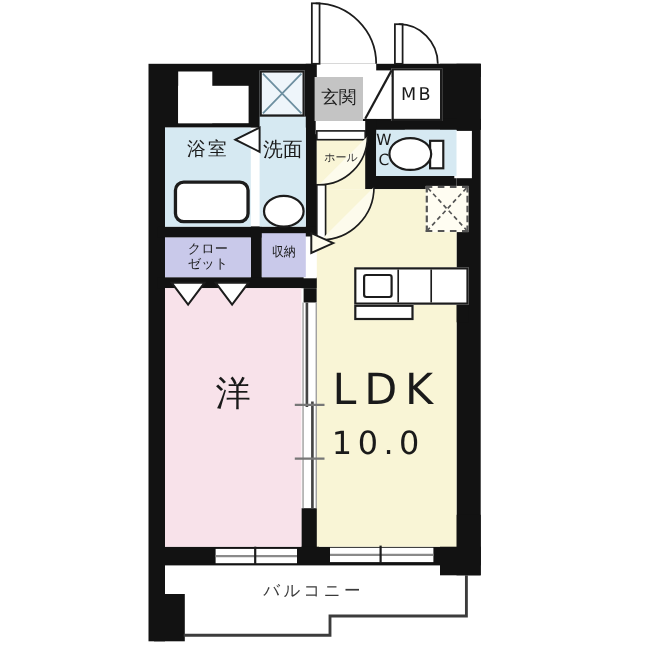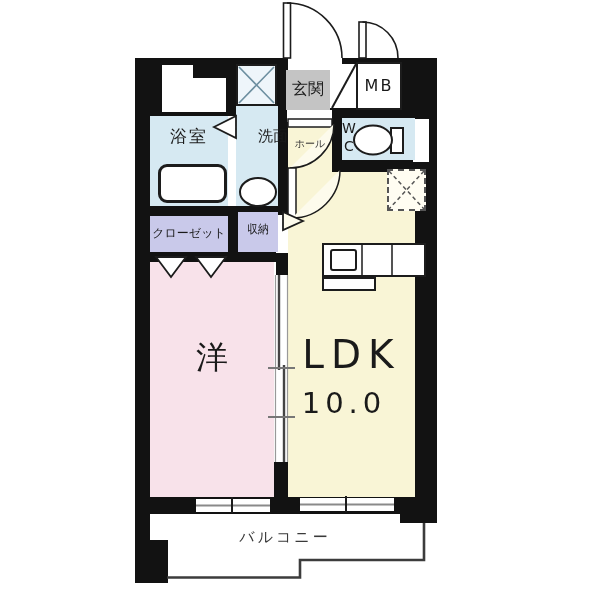--- a/index.html
+++ b/index.html
@@ -107,26 +107,26 @@
     <rect x="300" y="498" width="94" height="13" fill="#fff"></rect>
     <path d="M196 505.5 L270 505.5" stroke="#8a8a8a" stroke-width="2"></path>
     <path d="M300 504.5 L394 504.5" stroke="#8a8a8a" stroke-width="2"></path>
     <path d="M232 497 L232 513" stroke="#1c1c1c" stroke-width="2"></path>
     <path d="M346 496 L346 512" stroke="#1c1c1c" stroke-width="2"></path>
 
     <path d="M167 577.5 L300 577.5 L300 560 L424 560 L424 523" fill="none" stroke="#3c3c3c" stroke-width="2.6"></path>
   </svg>
 
   <div class="abs lbl" style="left:150px;top:127px;width:78px;height:20px;font-size:17px;letter-spacing:2px"><span>浴室</span></div>
-  <div class="abs lbl" style="left:250px;top:127px;width:46px;height:20px;font-size:15px"><span>洗面</span></div>
+  <div class="abs lbl" style="left:234px;top:127px;width:46px;height:20px;font-size:18px"><span>洗面</span></div>
   <div class="abs lbl" style="left:286px;top:79px;width:44px;height:20px;font-size:16px"><span>玄関</span></div>
   <div class="abs lbl" style="left:356px;top:75px;width:46px;height:22px;font-size:16px;letter-spacing:2px"><span>MB</span></div>
   <div class="abs lbl" style="left:340px;top:118px;width:18px;height:20px;font-size:14px"><span>W</span></div>
   <div class="abs lbl" style="left:340px;top:136px;width:18px;height:20px;font-size:14px"><span>C</span></div>
   <div class="abs lbl" style="left:288px;top:137px;width:44px;height:14px;font-size:10px;color:#333"><span>ホール</span></div>
-  <div class="abs lbl" style="left:150px;top:218px;width:78px;height:32px;font-size:12px;"><span>クロー</span><span>ゼット</span></div>
+  <div class="abs lbl" style="left:150px;top:218px;width:78px;height:32px;font-size:12px;flex-direction:column"><span>クロー</span><span>ゼット</span></div>
   <div class="abs lbl" style="left:238px;top:221px;width:40px;height:18px;font-size:12px;transform:scaleX(.9)"><span>収納</span></div>
   <div class="abs lbl" style="left:150px;top:337px;width:124px;height:40px;font-size:32px"><span>洋</span></div>
   <div class="abs lbl" style="left:288px;top:334px;width:127px;height:42px;font-size:39px;letter-spacing:7px"><span>LDK</span></div>
   <div class="abs lbl" style="left:288px;top:384px;width:112px;height:40px;font-size:29px;letter-spacing:5px"><span>10.0</span></div>
   <div class="abs lbl" style="left:200px;top:528px;width:170px;height:20px;font-size:15px;letter-spacing:3px;color:#3a3a3a"><span>バルコニー</span></div>
 
 </div>
 
 </body></html>

